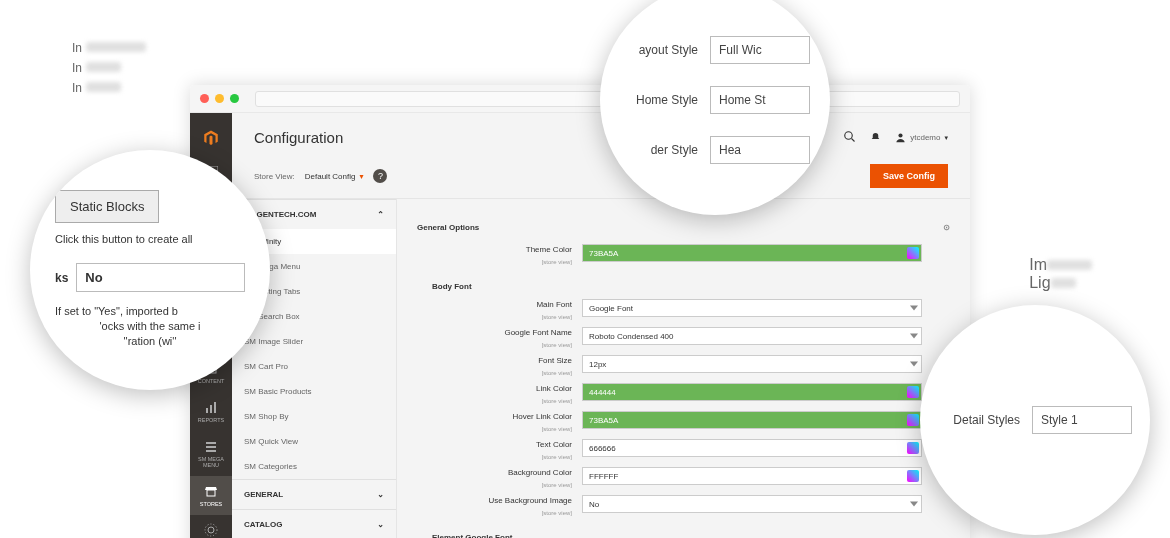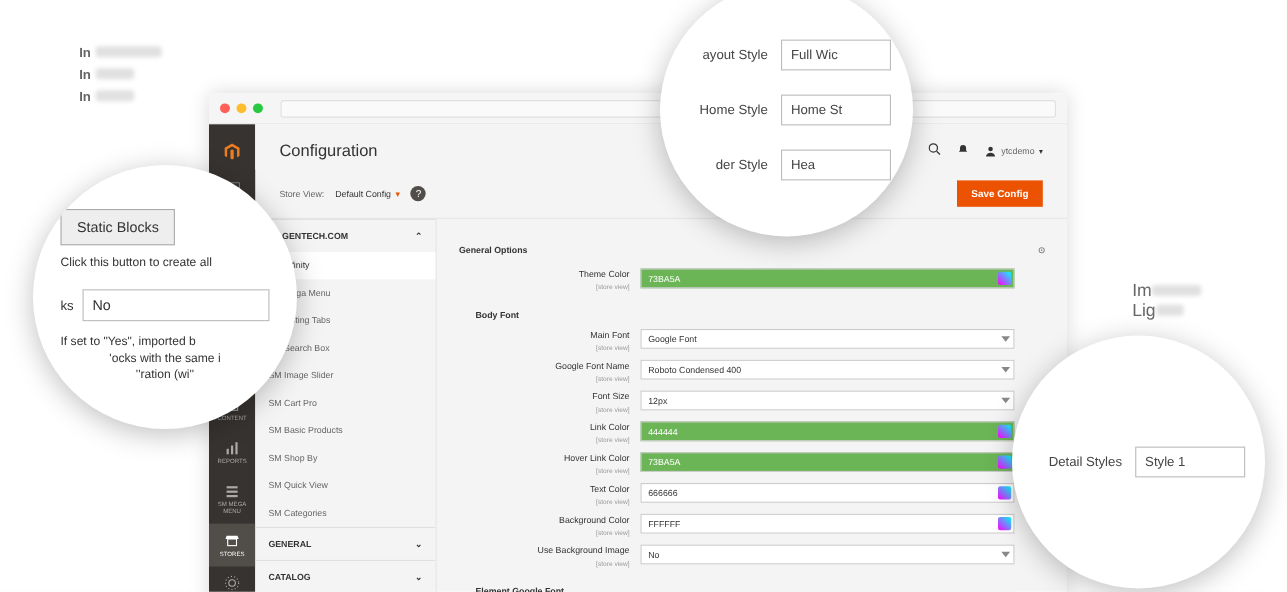--- a/index.html
+++ b/index.html
@@ -1,34 +1,34 @@
 <!DOCTYPE html>
 <html><head>
 <meta charset="utf-8">
 <style>
 *{margin:0;padding:0;box-sizing:border-box;font-family:'Helvetica Neue',Arial,sans-serif;}
 body{background:#fff;width:1170px;height:538px;position:relative;overflow:hidden;}
 
 
-.ghost-head{position:absolute;left:72px;top:38px;color:#666;font-size:12px;line-height:20px;font-weight:700;}
+.ghost-head{position:absolute;left:72px;top:38px;color:#666;font-size:12px;line-height:20px;font-weight:400;}
 .ghost-head div{position:relative;}
 .ghost-head .blur{display:inline-block;width:60px;height:10px;background:#ccc;border-radius:3px;margin-left:4px;opacity:.6;filter:blur(2px);}
 .ghost-head .blur2{width:35px;}
 .ghost-head .blur3{width:35px;}
 
 
 .ghost-right{position:absolute;right:78px;top:256px;font-size:16px;color:#666;}
 .ghost-right .blur{display:inline-block;width:45px;height:10px;background:#ccc;border-radius:3px;filter:blur(2px);opacity:.6;}
 
 
 .circle{position:absolute;border-radius:50%;background:#fff;box-shadow:0 5px 25px rgba(0,0,0,.25);overflow:hidden;}
 .circle-left{width:240px;height:240px;left:30px;top:150px;padding:40px 25px;}
 .circle-left .btn-static{border:1px solid #aaa;background:#eee;padding:8px 14px;font-size:13px;color:#333;display:inline-block;margin-bottom:10px;}
 .circle-left .helper{font-size:11px;color:#333;margin-bottom:18px;}
-.circle-left .field-row{display:flex;align-items:center;margin-bottom:12px;}
+.circle-left .field-row{display:flex;align-items:center;margin-bottom:12px;font-weight:bold;}
 .circle-left .edge-label{font-size:12px;color:#333;margin-right:8px;}
 .circle-left .sel{flex:1;border:1px solid #bbb;padding:6px 8px;font-size:13px;color:#333;}
 .circle-left .sub-help{font-size:11px;color:#333;line-height:15px;}
 
 
 .circle-top{width:230px;height:230px;left:600px;top:-15px;padding:28px 20px;display:flex;flex-direction:column;justify-content:center;gap:22px;}
 .zrow{display:flex;align-items:center;gap:12px;}
 .zlabel{font-size:12px;color:#444;text-align:right;width:78px;}
 .zinput{border:1px solid #bbb;border-bottom:1px solid #bbb;padding:6px 8px;font-size:12px;color:#444;flex:1;min-width:0;white-space:nowrap;overflow:hidden;}
 

